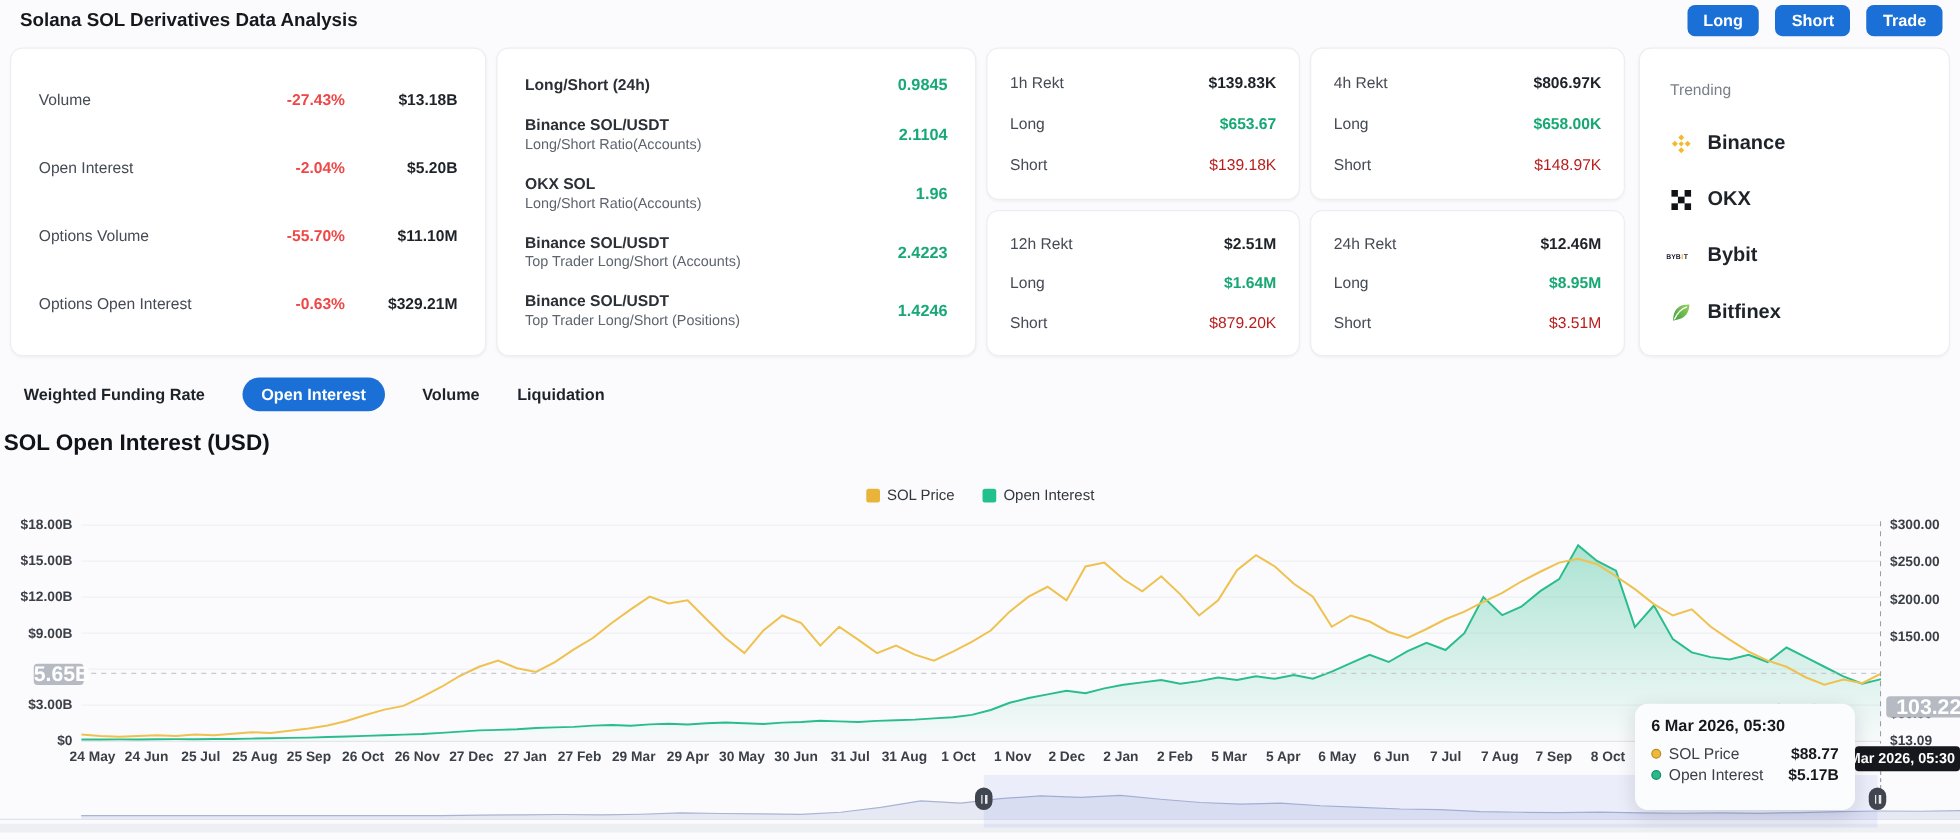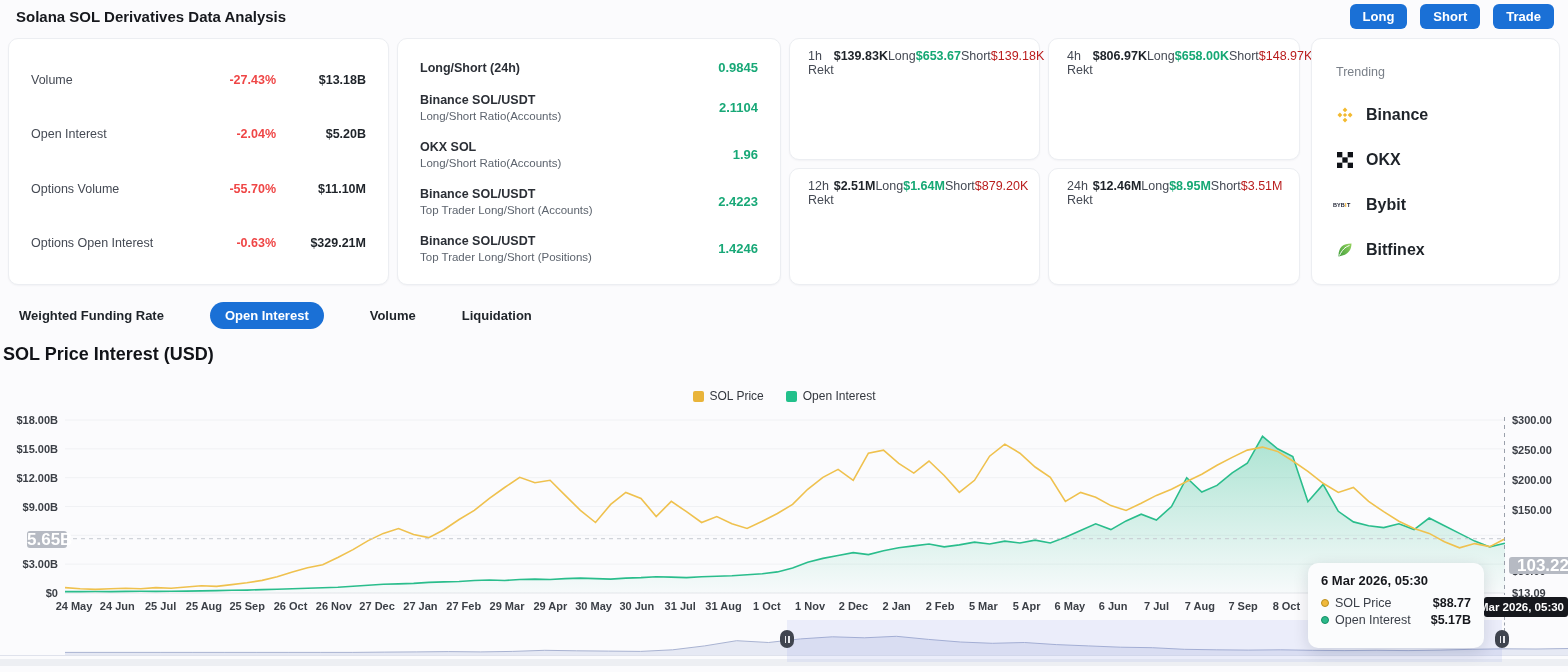--- a/index.html
+++ b/index.html
@@ -24,35 +24,35 @@
               justify-content:space-around;padding:12px 22px;}
   .ratio-row{display:flex;align-items:center;}
   .ratio-titles{flex:1;}
   .ratio-title{font-size:12.5px;color:#2b2f36;font-weight:600;}
   .ratio-sub{font-size:11.5px;color:#5d646e;margin-top:3px;}
   .ratio-value{color:#18a877;font-weight:700;font-size:13px;}
   
   .rekt-grid{position:absolute;left:789px;top:38px;width:514px;height:247px;display:grid;
              grid-template-columns:251px 252px;grid-template-rows:122px 117px;gap:8px;box-sizing:border-box;}
   .rekt-card{background:#fff;border:1px solid #eceef2;border-radius:10px;box-shadow:0 1px 2px rgba(20,30,50,.04);
-             display:flex;justify-content:space-around;padding:10px 18px;box-sizing:border-box;}
+             display:flex;flex-direction:column;justify-content:space-around;padding:10px 18px;box-sizing:border-box;}
   .rekt-row{display:flex;justify-content:space-between;font-size:12.5px;}
   .rekt-row .lbl{color:#454a54;}
   .rekt-total{color:#1e2329;font-weight:700;}
   .rekt-long{color:#16a874;font-weight:700;}
   .rekt-short{color:#b91c1c;font-weight:400;}
   
   .trending-card{left:1311px;top:38px;width:249px;height:247px;display:flex;flex-direction:column;
                  justify-content:space-around;padding:12px 24px;}
   .trending-title{font-size:12.5px;color:#7a8089;}
   .trend-item{display:flex;align-items:center;gap:12px;cursor:pointer;}
   .trend-name{font-size:16px;font-weight:700;color:#1e2329;}
   .xicon{width:18px;height:18px;display:inline-flex;align-items:center;justify-content:center;}
   
-  .tabs{position:absolute;left:19px;top:299px;display:flex;align-items:center;gap:46px;height:32px;justify-content:flex-end;}
+  .tabs{position:absolute;left:19px;top:299px;display:flex;align-items:center;gap:30px;height:32px;justify-content:flex-end;}
   .tab{font-size:13px;font-weight:700;color:#1e2329;cursor:pointer;padding:6px 0;}
   .tab.active{background:#1a70d6;color:#fff;border-radius:16px;padding:6px 15px;}
   .section-title{position:absolute;left:3px;top:344px;font-size:18px;font-weight:700;color:#111318;}
   
   .legend{position:absolute;left:0;top:389px;width:1568px;display:flex;justify-content:center;gap:22px;}
   .legend-item{display:flex;align-items:center;gap:6px;font-size:12px;color:#33373e;}
   .legend-swatch{width:11px;height:11px;border-radius:2px;display:inline-block;}
   
   .axis-label{position:absolute;font-size:11px;font-weight:600;color:#3b3f46;line-height:12px;}
   .axis-left{width:58px;text-align:right;}
@@ -270,21 +270,21 @@
       </div>
     </div>
 
   <div class="tabs" id="tabs">
       <div class="tab">Weighted Funding Rate</div>
       <div class="tab active">Open Interest</div>
       <div class="tab">Volume</div>
       <div class="tab">Liquidation</div>
     </div>
 
-  <div class="section-title">SOL Price Interest (USD)</div>
+  <div class="section-title">SOL Open Interest (USD)</div>
 
   <div class="legend" id="legend">
       <div class="legend-item">
         <span class="legend-swatch" style="background: rgb(233, 180, 58);"></span>
         <span>SOL Price</span>
       </div>
       <div class="legend-item">
         <span class="legend-swatch" style="background: rgb(34, 192, 139);"></span>
         <span>Open Interest</span>
       </div>

